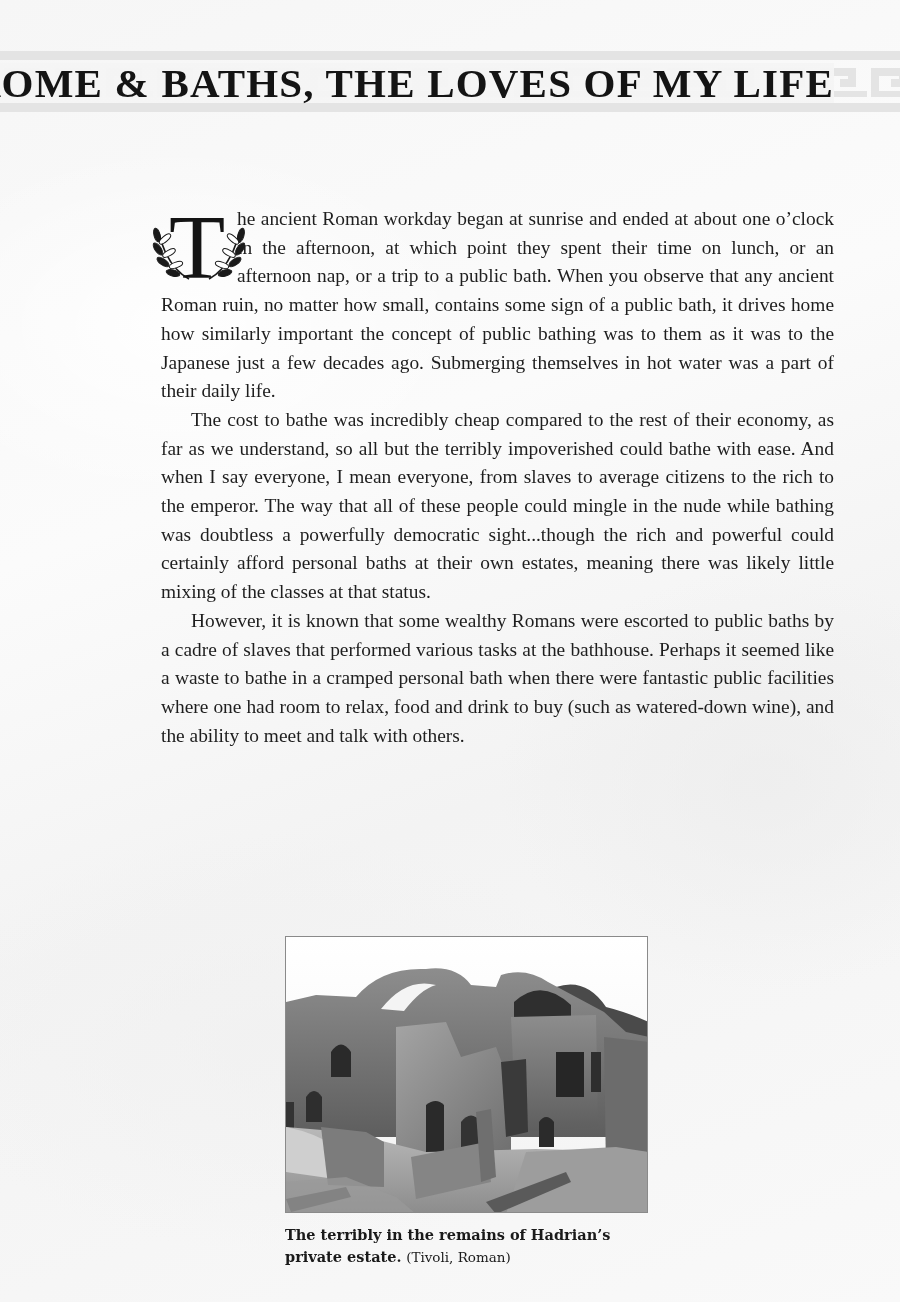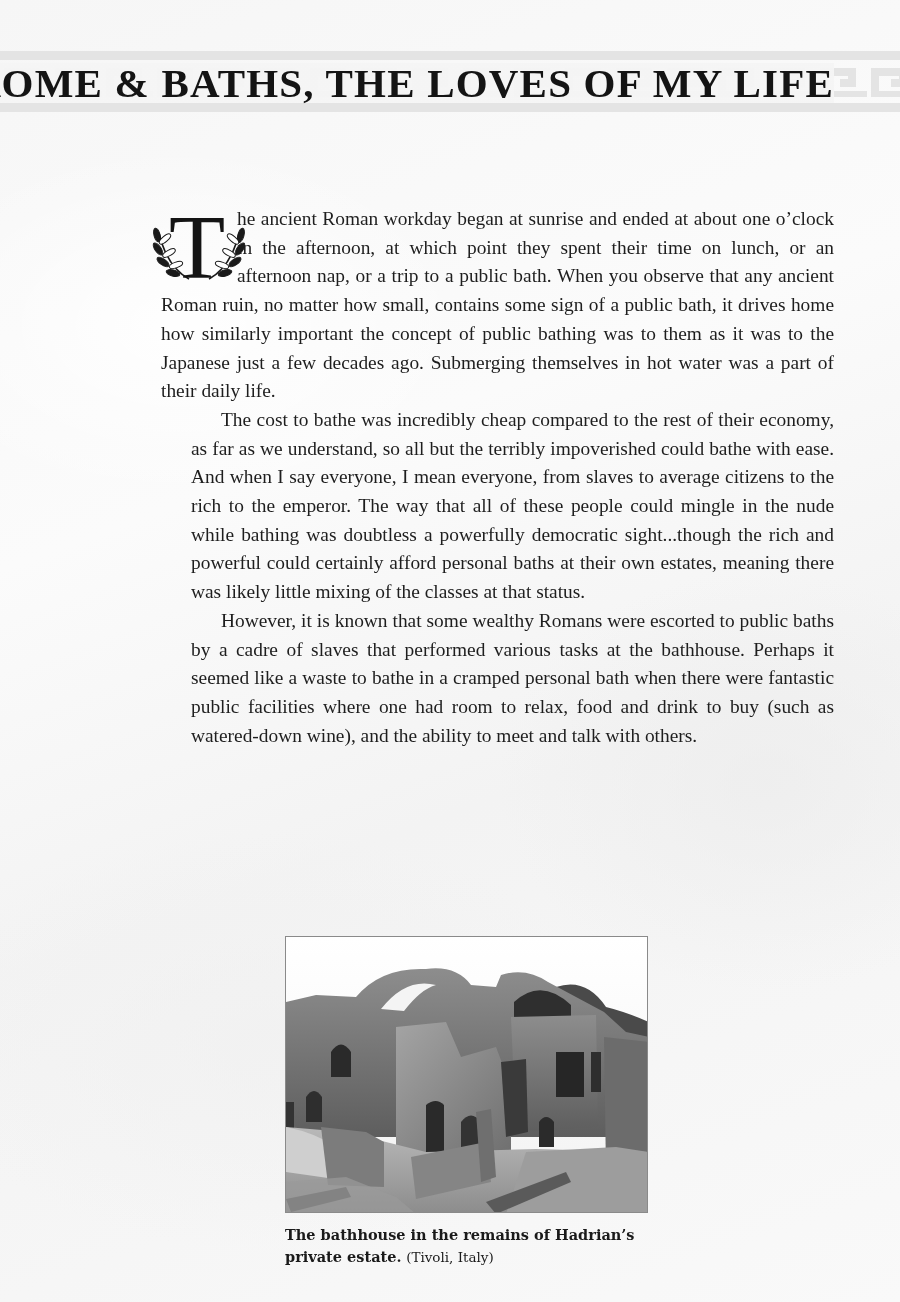--- a/index.html
+++ b/index.html
@@ -32,21 +32,21 @@
     }
 
     
     .article {
       position: absolute; left: 161px; top: 205px; width: 673px;
       font-family: "Liberation Serif", "DejaVu Serif", serif;
       font-size: 19.4px; line-height: 28.7px; text-align: justify;
       color: #1e1e1e;
     }
     .article p { margin: 0; }
-    .article p.indent { text-indent: 30px; margin-left: 30px; }
+    .article p.indent { text-indent: 30px; }
     .dropcap {
       float: left; width: 88px; height: 84px; margin: 0 0 0 -12px;
       position: relative;
     }
     .dropcap svg { position: absolute; left: 0; top: 0; }
     .dropcap-letter {
       position: absolute; left: 20px; top: -4px; width: 50px; text-align: center;
       font-family: "Liberation Serif", "DejaVu Serif", serif;
       font-size: 92px; line-height: 92px; color: #141414;
     }
@@ -176,15 +176,15 @@
     <path d="M240 215 L330 210 L363 215 V277 H220 Z" fill="#9d9d9d"></path>
     <path d="M200 265 L280 235 L285 245 L210 277 Z" fill="#5a5a5a"></path>
 
     <path d="M0 262 L60 250 L65 260 L5 275 Z" fill="#4d4d4d"></path>
 
     <path d="M0 245 L60 240 L110 260 L130 277 H0 Z" fill="#9a9a9a" opacity="0.7"></path>
   </svg>
 </div>
 
 <div class="caption">
-  <span class="bold">The bathhouse in the remains of Hadrian’s private estate.</span>
-  <span class="normal">(Tivoli, Italy)</span>
+  <span class="bold">The terribly in the remains of Hadrian’s private estate.</span>
+  <span class="normal">(Tivoli, Roman)</span>
 </div>
 
 </body></html>

